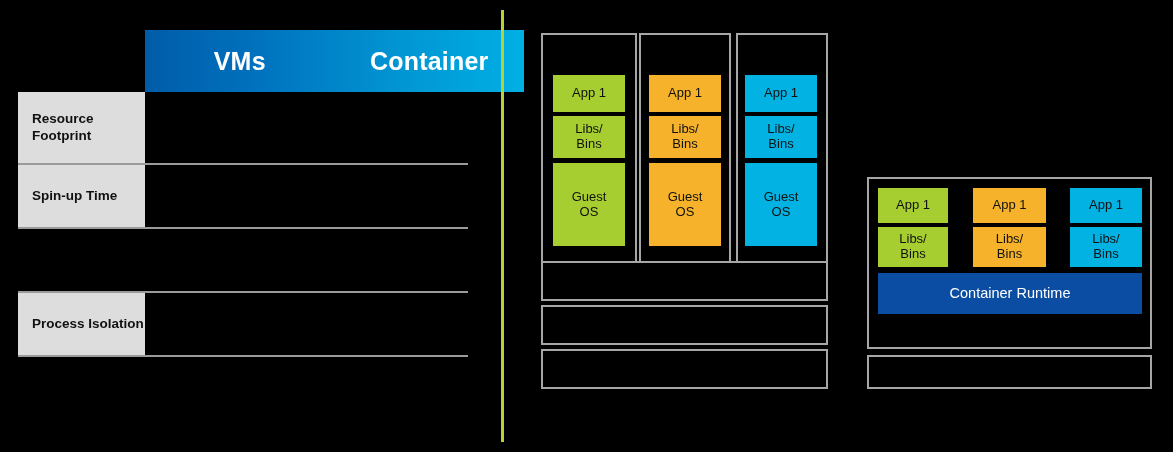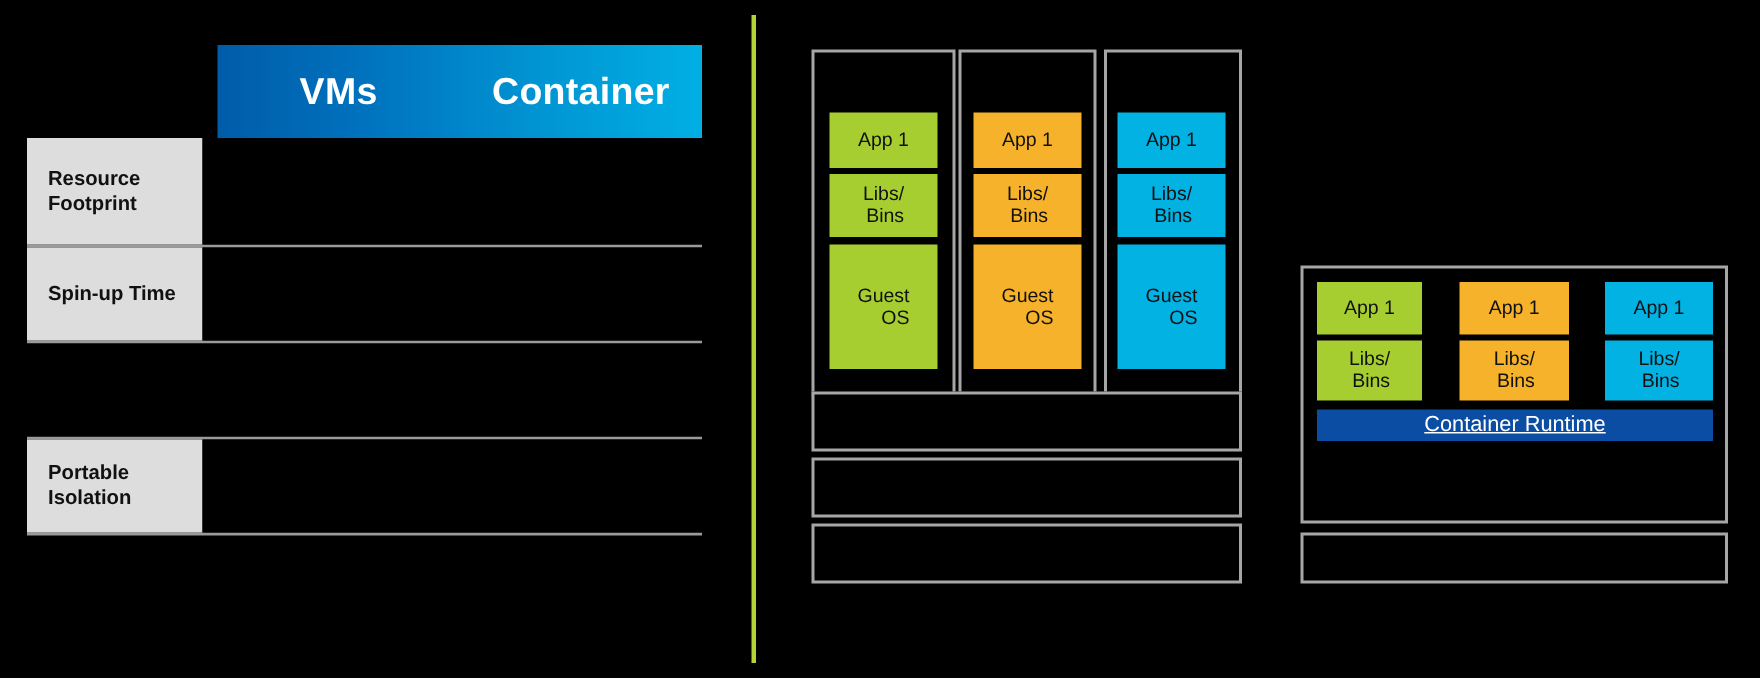--- a/index.html
+++ b/index.html
@@ -23,21 +23,21 @@
     left: 18px;
     top: 30px;
     width: 450px;
     height: 399px;
   }
 
   .table-header {
     position: absolute;
     left: 127px;
     top: 0;
-    width: 323px;
+    width: 379px;
     height: 62px;
     background: linear-gradient(90deg, #005ca9 0%, #0072be 30%, #0193d2 65%, #00b0e4 100%);
     display: flex;
     align-items: center;
   }
   .table-header .hdr-cell {
     flex: 1 1 50%;
     text-align: center;
     font-size: 25px;
     font-weight: 600;
@@ -53,21 +53,21 @@
     height: 337px;
   }
   .t-row {
     position: relative;
     display: flex;
     width: 100%;
     border-bottom: 2px solid #9a9a9a;
   }
   .t-row:last-child { border-bottom: 2px solid #9a9a9a; }
   .t-label {
-    width: 117px;
+    width: 127px;
     background: #dddddd;
     color: #111111;
     font-size: 13.5px;
     font-weight: bold;
     line-height: 1.25;
     padding: 0 0 0 14px;
     display: flex;
     align-items: center;
   }
   .t-value {
@@ -97,21 +97,21 @@
   .outline-box {
     position: absolute;
     border: 2px solid #a6a6a6;
     background: #000000;
   }
   .stack-tile {
     position: absolute;
     display: flex;
     align-items: center;
     justify-content: center;
-    text-align: right;
+    text-align: center;
     color: #111111;
     font-size: 13px;
     line-height: 1.15;
     white-space: pre-line;
   }
   .tile-green  { background: #a7ce30; }
   .tile-orange { background: #f5b22a; }
   .tile-cyan   { background: #02b2e3; }
   .tile-runtime {
     background: #0b4da2;
@@ -152,21 +152,21 @@
       <div class="t-value"></div>
     </div>
 
 
     <div class="t-row h-short">
       <div class="t-value"></div>
       <div class="t-value"></div>
     </div>
 
     <div class="t-row h-short">
-      <div class="t-label">Portable
+      <div class="t-label">Process
 Isolation</div>
       <div class="t-value"></div>
       <div class="t-value"></div>
     </div>
 
   </div>
 </div>
 
 <div id="section-divider"></div>
 
@@ -213,18 +213,18 @@
 Bins</div>
 
   <div class="stack-tile tile-orange" style="left:973px; top:188px; width:73px; height:35px;">App 1</div>
   <div class="stack-tile tile-orange" style="left:973px; top:227px; width:73px; height:40px;">Libs/
 Bins</div>
 
   <div class="stack-tile tile-cyan" style="left:1070px; top:188px; width:72px; height:35px;">App 1</div>
   <div class="stack-tile tile-cyan" style="left:1070px; top:227px; width:72px; height:40px;">Libs/
 Bins</div>
 
-  <div class="stack-tile tile-runtime" style="left:878px; top:273px; width:264px; height:21px;text-decoration:underline;">Container Runtime</div>
+  <div class="stack-tile tile-runtime" style="left:878px; top:273px; width:264px; height:41px;">Container Runtime</div>
 
   <div class="outline-box" style="left:867px; top:355px; width:285px; height:34px;">
     <div class="layer-label" style="inset:0;"></div>
   </div>
 </div>
 
 </body></html>

